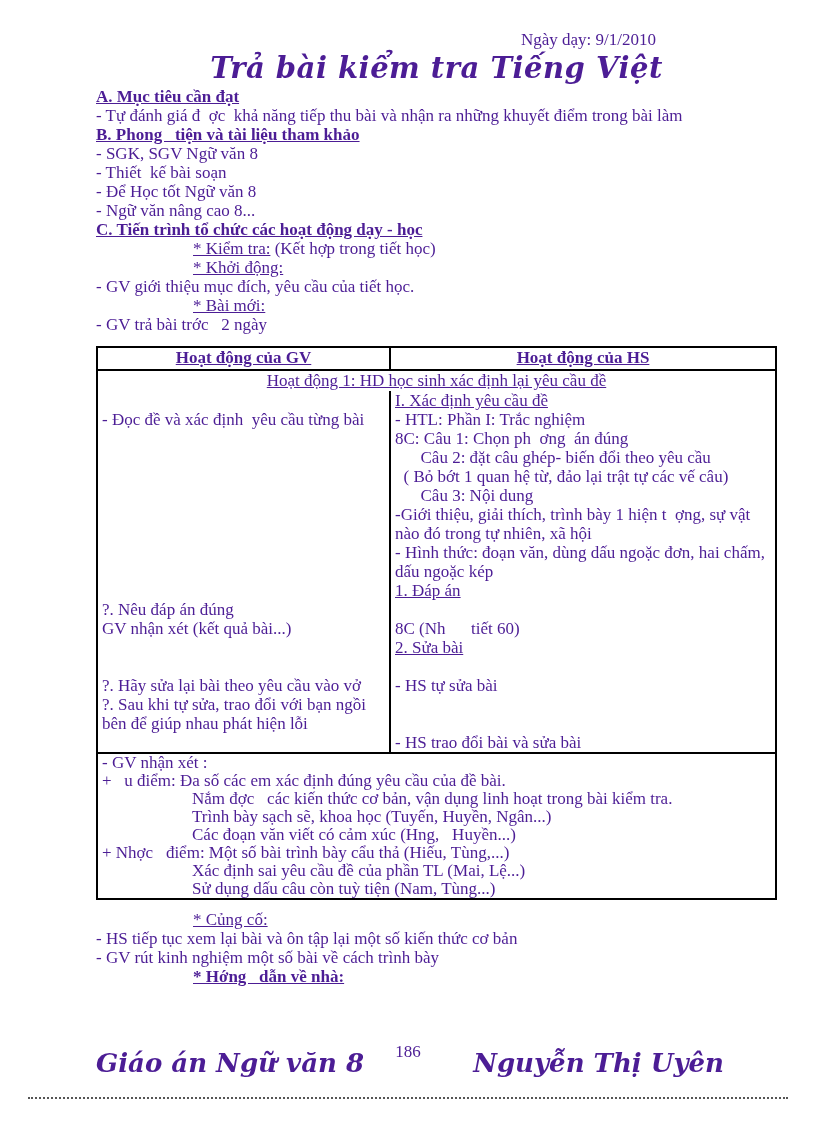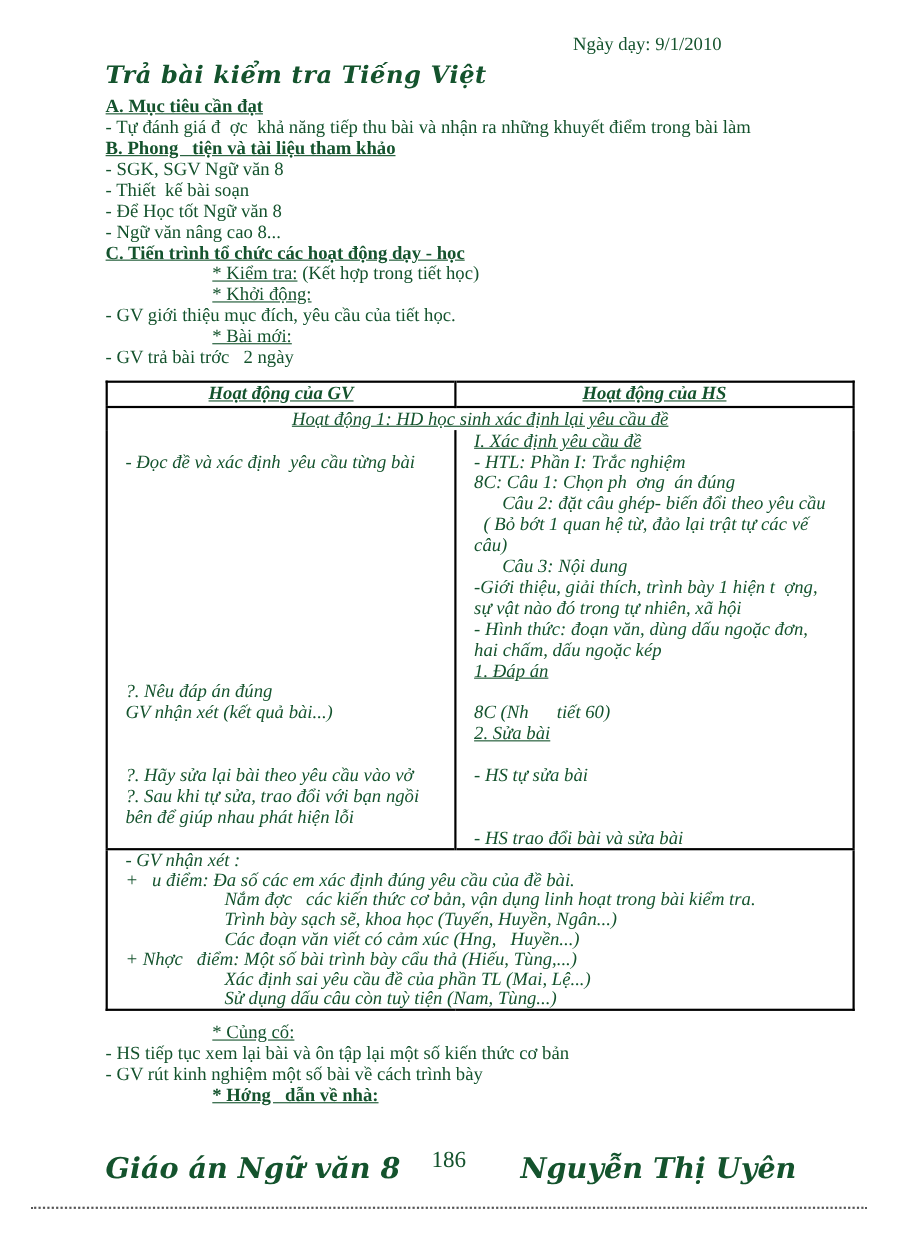--- a/index.html
+++ b/index.html
@@ -1,48 +1,48 @@
 <!DOCTYPE html>
 <html><head>
 <meta charset="utf-8">
 <style>
   html,body { margin:0; padding:0; background:#ffffff; }
   .page {
     position:relative; width:816px; height:1123px; background:#ffffff;
     overflow:hidden; font-family:"Liberation Serif", serif;
-    font-size:17px; color:#14532d;
+    font-size:17px; color:#4c1d95;
   }
   .content { position:absolute; left:96px; top:30px; width:681px; }
   .line { white-space:pre-wrap; line-height:19px; min-height:19px; }
   .sp { height:19px; }
   .date { padding-left:425px; }
   .title {
     font-family:"DejaVu Serif", serif; font-style:italic; font-weight:bold;
-    font-size:22px; line-height:38px; letter-spacing:0.5px;
+    font-size:29px; line-height:38px; text-align:center; letter-spacing:0.5px;
   }
   .heading { font-weight:bold; text-decoration:underline; }
   .bold { font-weight:bold; }
   .u { text-decoration:underline; }
   .indent1 { padding-left:49px; }
   .indent2 { padding-left:97px; }
 
   .doc-table {
     border-collapse:collapse; table-layout:fixed; width:681px;
     margin-top:12px; border:2px solid #000;
   }
-  .doc-table td { vertical-align:top; padding:0 16px;font-style:italic; }
+  .doc-table td { vertical-align:top; padding:0 4px; }
   .cell-gv { width:283px; border-right:2px solid #000; }
   .thead-cell { border-bottom:2px solid #000; text-align:center; font-weight:bold; height:21px; }
   .span-row { text-align:center; }
   .remarks { border-top:2px solid #000; padding-bottom:4px; }
   .remarks .line { line-height:18px; min-height:18px; }
   .r-indent { padding-left:90px; }
   .closing { margin-top:10px; }
 
-  .page-number { position:absolute; left:0; right:0; top:1042px; text-align:center; font-size:21px; }
+  .page-number { position:absolute; left:0; right:0; top:1042px; text-align:center; font-size:17px; }
   .footer-name {
     position:absolute; top:1048px; font-family:"DejaVu Serif", serif;
     font-style:italic; font-weight:bold; font-size:26px;
   }
   .footer-left { left:96px; }
   .footer-right { right:92px; }
   .dotted { position:absolute; left:28px; right:28px; top:1097px; border-top:2px dotted #555; }
 </style>
 </head>
 <body>

